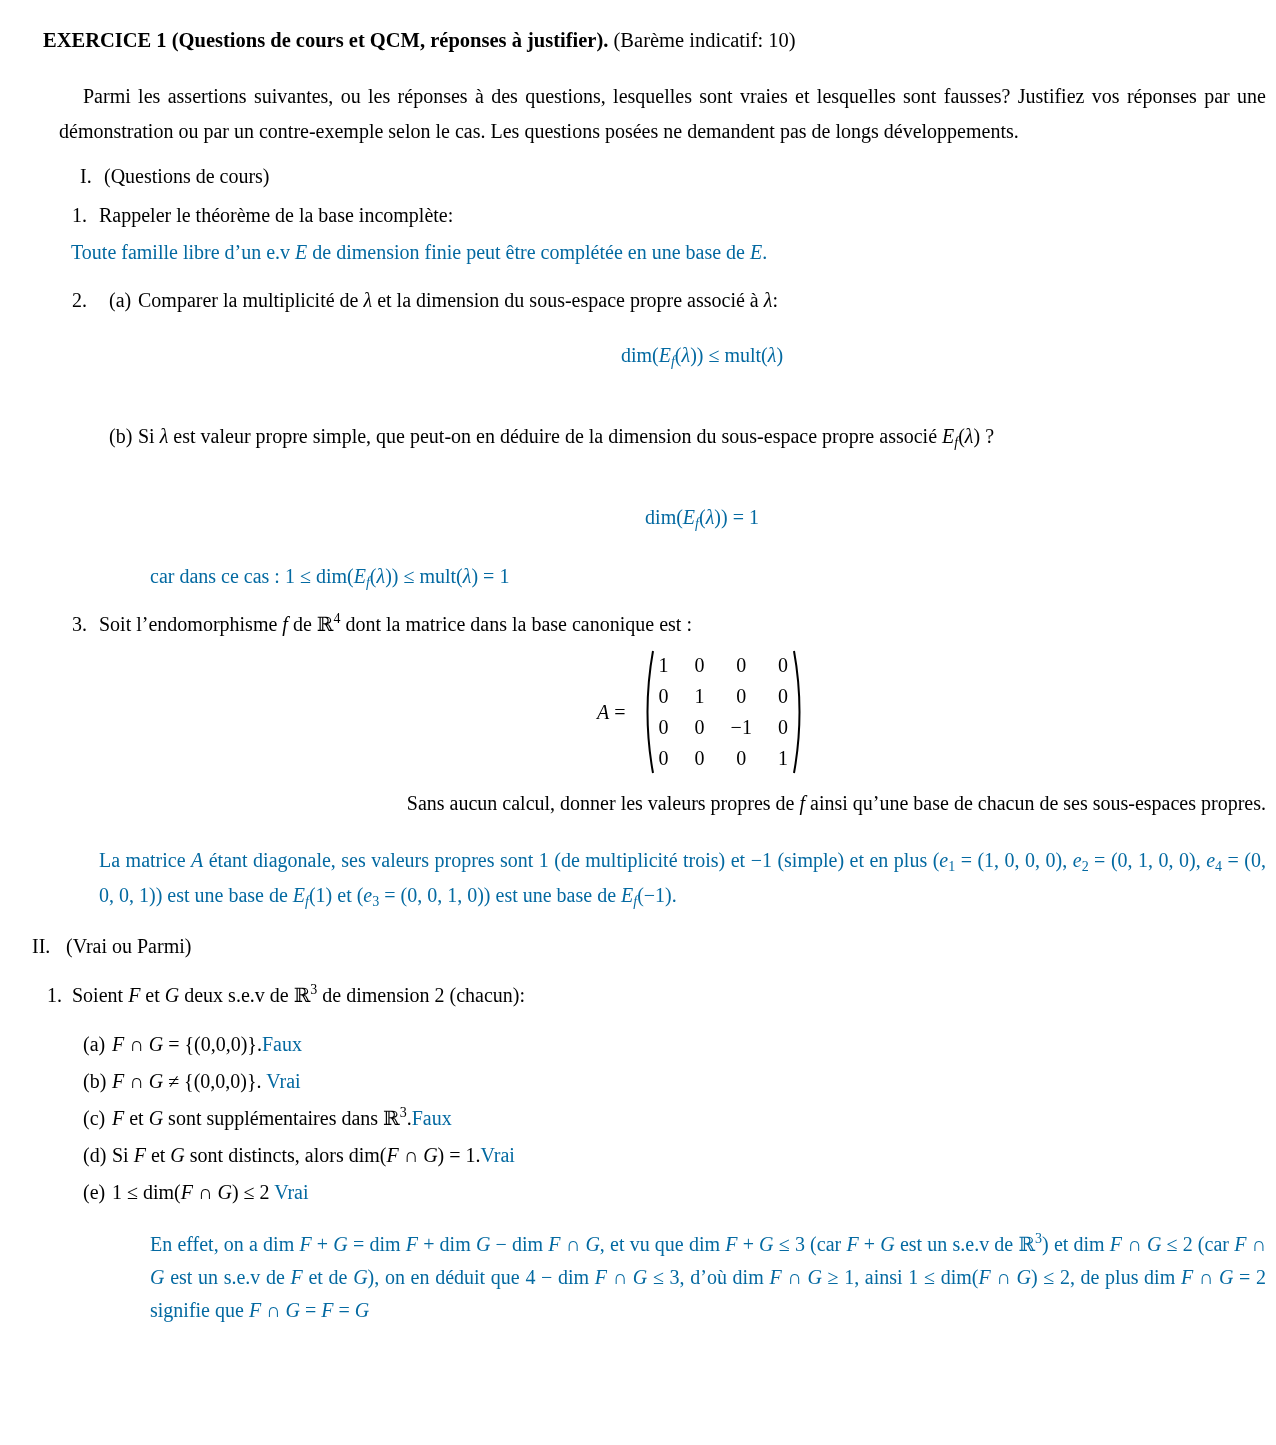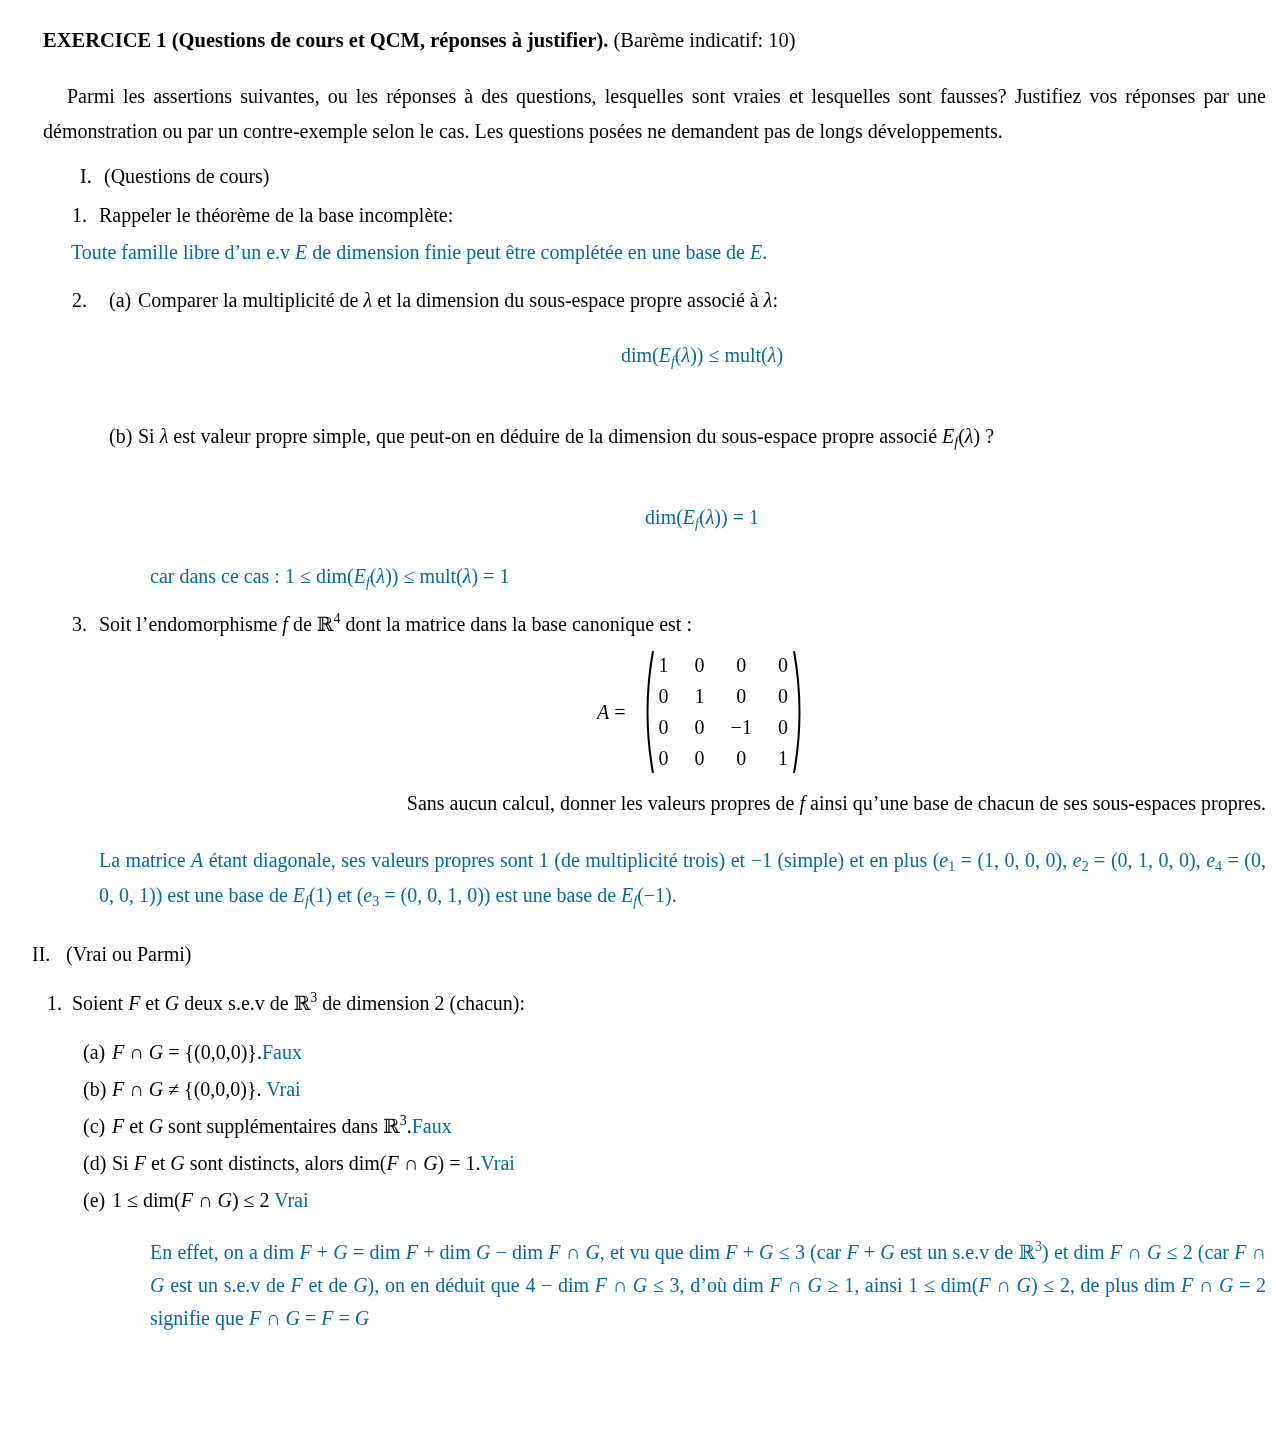--- a/index.html
+++ b/index.html
@@ -13,21 +13,21 @@
     font-family:"Liberation Serif","DejaVu Serif",serif;
     font-size:20px;line-height:35px;
     overflow:hidden;
   }
   i{font-style:italic;}
   sub{font-size:70%;line-height:0;vertical-align:-0.25em;}
   sup{font-size:70%;line-height:0;vertical-align:0.55em;}
   .red{color:#0369a1;}
   .title{font-size:20.5px;line-height:30px;}
   .title .bold{font-weight:bold;}
-  .intro{margin-top:24px;text-align:justify;text-indent:24px;}
+  .intro{margin-top:24px;text-align:justify;text-indent:24px;margin-left:16px;}
   
   .sec1-head{position:relative;margin-top:10px;padding-left:61px;}
   .sec1-head .lab{position:absolute;left:37px;}
   .item1{position:relative;margin-top:4px;padding-left:56px;}
   .item1 .num{position:absolute;left:29px;}
   .ans-q1{margin-top:2px;margin-left:28px;}
   .q2{margin-top:13px;}
   .sub1{position:relative;margin-top:10px;padding-left:95px;}
   .sub1 .lab{position:absolute;left:66px;}
   .formula{margin-left:95px;text-align:center;}
@@ -44,21 +44,21 @@
     grid-template-columns:repeat(4,auto);
     column-gap:26px;row-gap:0;
     justify-items:center;align-items:center;
     line-height:31px;
     padding:0 4px;
   }
   .paren{display:block;}
   .q3-prompt{margin-top:10px;margin-left:56px;text-align:right;}
   .q3-ans{margin-top:22px;margin-left:56px;text-align:justify;}
   
-  .sec2-head{position:relative;margin-top:24px;padding-left:23px;}
+  .sec2-head{position:relative;margin-top:16px;padding-left:23px;}
   .sec2-head .lab{position:absolute;left:-11px;}
   .item2{position:relative;margin-top:14px;padding-left:29px;}
   .item2 .num{position:absolute;left:4px;}
   .sub2{position:relative;margin-top:2px;padding-left:69px;}
   .sub2 .lab{position:absolute;left:40px;}
   .sub2.first{margin-top:14px;}
   .justif{margin-top:18px;margin-left:107px;text-align:justify;line-height:33px;}
 </style>
 </head>
 <body>

